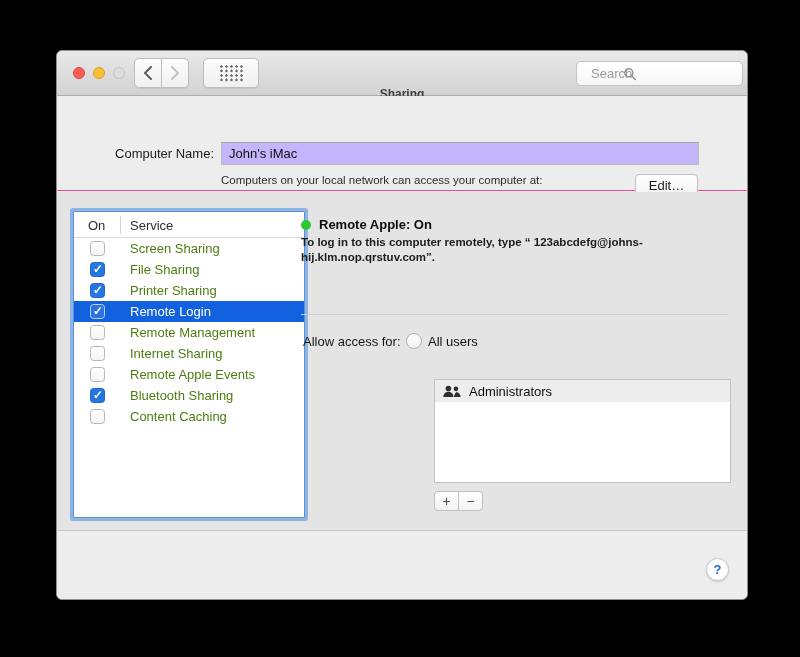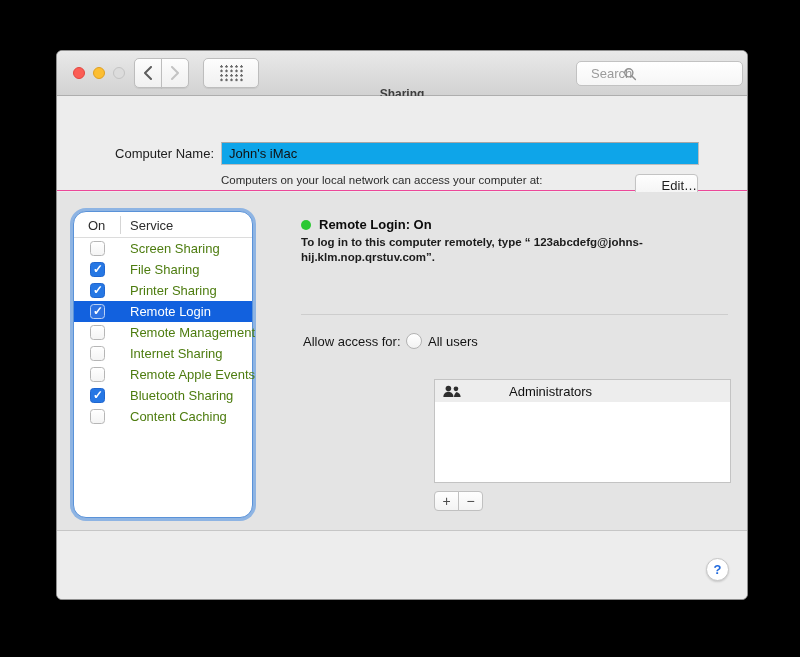--- a/index.html
+++ b/index.html
@@ -60,38 +60,37 @@
     text-align:left; font-size:13px; color:#666; padding-left:14px;
     font-family:"Liberation Sans", sans-serif;
   }
   .search input::placeholder { color:#9b9b9b; }
 
   
   .sec-top { position:absolute; left:0; top:45px; width:100%; height:95px; background:#ededed; border-bottom:1px solid #ec4899; }
   .cn-label { position:absolute; left:0; top:50px; width:157px; text-align:right; font-size:13px; color:#202020; }
   .cn-field {
     position:absolute; left:164px; top:46px; width:478px; height:23px;
-    background:#0ea5e9; border:1px solid #bdbdbd; border-top-color:#a6a6a6;
+    background:#c4b5fd; border:1px solid #bdbdbd; border-top-color:#a6a6a6;
     font-size:13px; color:#111; padding-left:7px; font-family:"Liberation Sans", sans-serif; outline:none;
   }
   .cn-caption { position:absolute; left:164px; top:77px; font-size:11.5px; color:#2c2c2c; line-height:15.5px; }
   .edit-btn {
     position:absolute; left:578px; top:78px; width:63px; height:23px;
     background:linear-gradient(#fefefe,#f3f3f3); border:1px solid #c3c3c3; border-radius:4px;
     font-size:13px; color:#1d1d1d; box-shadow:0 1px 1px rgba(0,0,0,.1);
     font-family:"Liberation Sans", sans-serif;
-    text-align:right;
   }
 
   
   .sec-main { position:absolute; left:0; top:141px; width:100%; height:338px; background:#e4e4e4; }
 
   .svc-list {
-    position:absolute; left:16px; top:160px; width:180px; height:307px;
-    background:#fff; border:1px solid #5a92d8; border-radius:13px;
+    position:absolute; left:16px; top:160px; width:232px; height:307px;
+    background:#fff; border:1px solid #5a92d8; border-radius:1px;
     box-shadow:0 0 0 3px rgba(120,168,226,.8);
   }
   .svc-header { position:relative; height:26px; border-bottom:1px solid #dcdcdc; }
   .svc-header .h-on { position:absolute; left:14px; top:6px; font-size:13px; color:#2d2d2d; }
   .svc-header .h-service { position:absolute; left:56px; top:6px; font-size:13px; color:#2d2d2d; }
   .svc-header .h-div { position:absolute; left:46px; top:4px; width:1px; height:18px; background:#d5d5d5; }
 
   .svc-row { position:relative; height:21px; display:flex; align-items:center; }
   .cb {
     width:15px; height:15px; margin-left:16px; border-radius:3.5px;
@@ -121,21 +120,21 @@
     background:linear-gradient(#fff,#f2f2f2); border:1px solid #b3b3b3;
   }
   .radio.on { background:#1a7ce5; border:1px solid #1466c4; position:relative; }
   .radio.on::after { content:""; position:absolute; left:4px; top:4px; width:6px; height:6px; border-radius:50%; background:#fff; }
   .radio-label { font-size:13px; color:#121212; white-space:nowrap; }
 
   .users-list {
     position:absolute; left:377px; top:328px; width:297px; height:104px;
     background:#fff; border:1px solid #c3c3c3;
   }
-  .user-row { height:22px; background:#ededed; display:flex; align-items:center;gap:40px; }
+  .user-row { height:22px; background:#ededed; display:flex; align-items:center; }
   .user-row svg { margin-left:8px; flex:none; }
   .user-name { margin-left:8px; font-size:13px; color:#101010; }
 
   .pm-group { position:absolute; left:377px; top:440px; display:flex; }
   .pm-btn {
     width:25px; height:20px; background:linear-gradient(#fefefe,#f3f3f3);
     border:1px solid #c0c0c0; font-size:14px; color:#4c4c4c; line-height:1;
     display:flex; align-items:center; justify-content:center;
     font-family:"Liberation Sans", sans-serif;
   }
@@ -239,21 +238,21 @@
         <span class="cb"></span>
         <span class="svc-label">Bluetooth Sharing</span>
       </div>
       <div class="svc-row">
         <span class="cb"></span>
         <span class="svc-label">Content Caching</span>
       </div>
     </div>
 
     <span class="status-dot"></span>
-    <div class="status-title">Remote Login: On</div>
+    <div class="status-title">Remote Apple: On</div>
     <div class="status-desc">To log in to this computer remotely, type “ 123abcdefg@johns-hij.klm.nop.qrstuv.com”.</div>
     <div class="hsep"></div>
 
     <div class="allow-label">Allow access for:</div>
     <div class="radio-row r1">
       <span class="radio"></span>
       <span class="radio-label">All users</span>
     </div>
 
     <div class="users-list">

